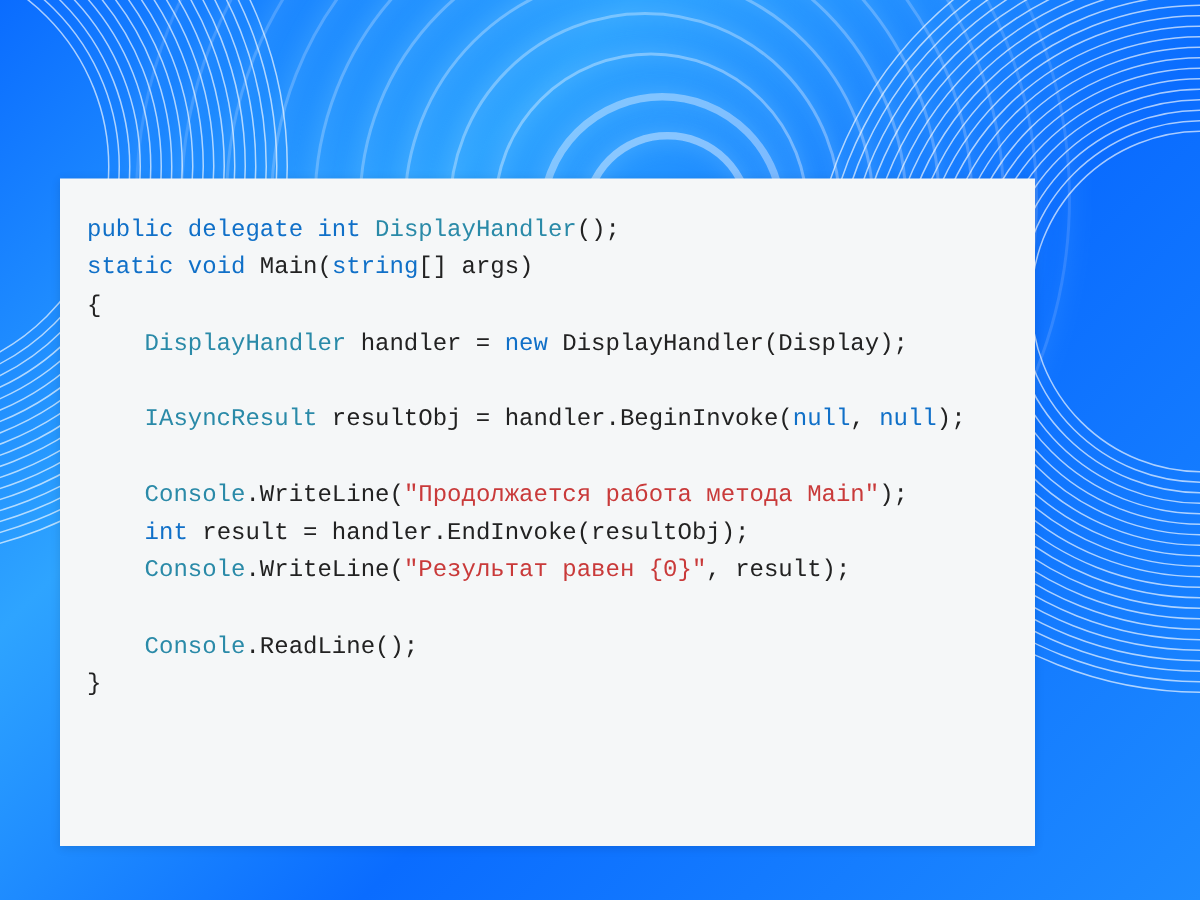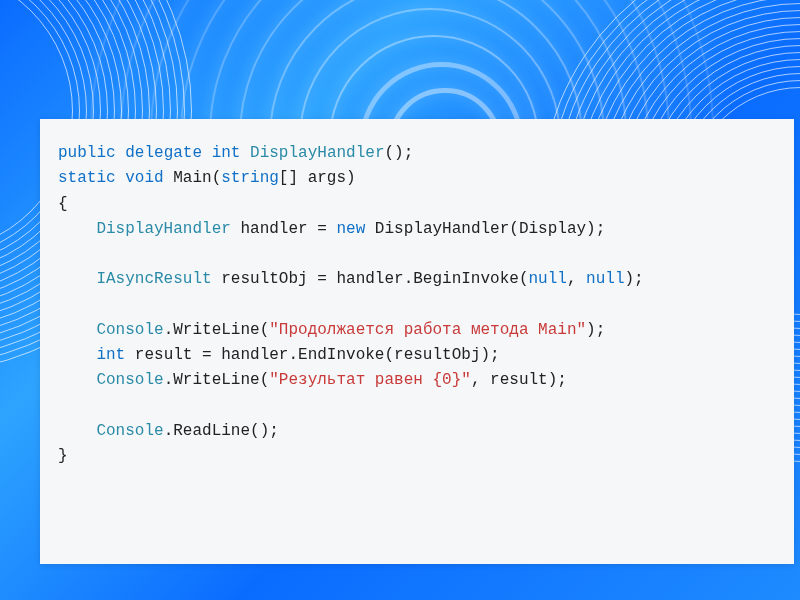--- a/index.html
+++ b/index.html
@@ -40,21 +40,21 @@
   .lines-left  { left: -330px;  top: -150px; }
   .arc {
     position: absolute;
     border-radius: 50%;
     border: 1px solid rgba(255,255,255,0.65);
   }
   .code-card {
     position: absolute;
     left: 40px;
     top: 119px;
-    width: 754px;
+    width: 650px;
     height: 445px;
     background: #f5f7f8;
     box-shadow: 0 1px 6px rgba(0,0,0,0.12);
     padding: 22px 18px 18px 18px;
     box-sizing: border-box;
     color: #222;
     font-size: 16px;
     line-height: 1.58;
   }
   .code-card pre {

